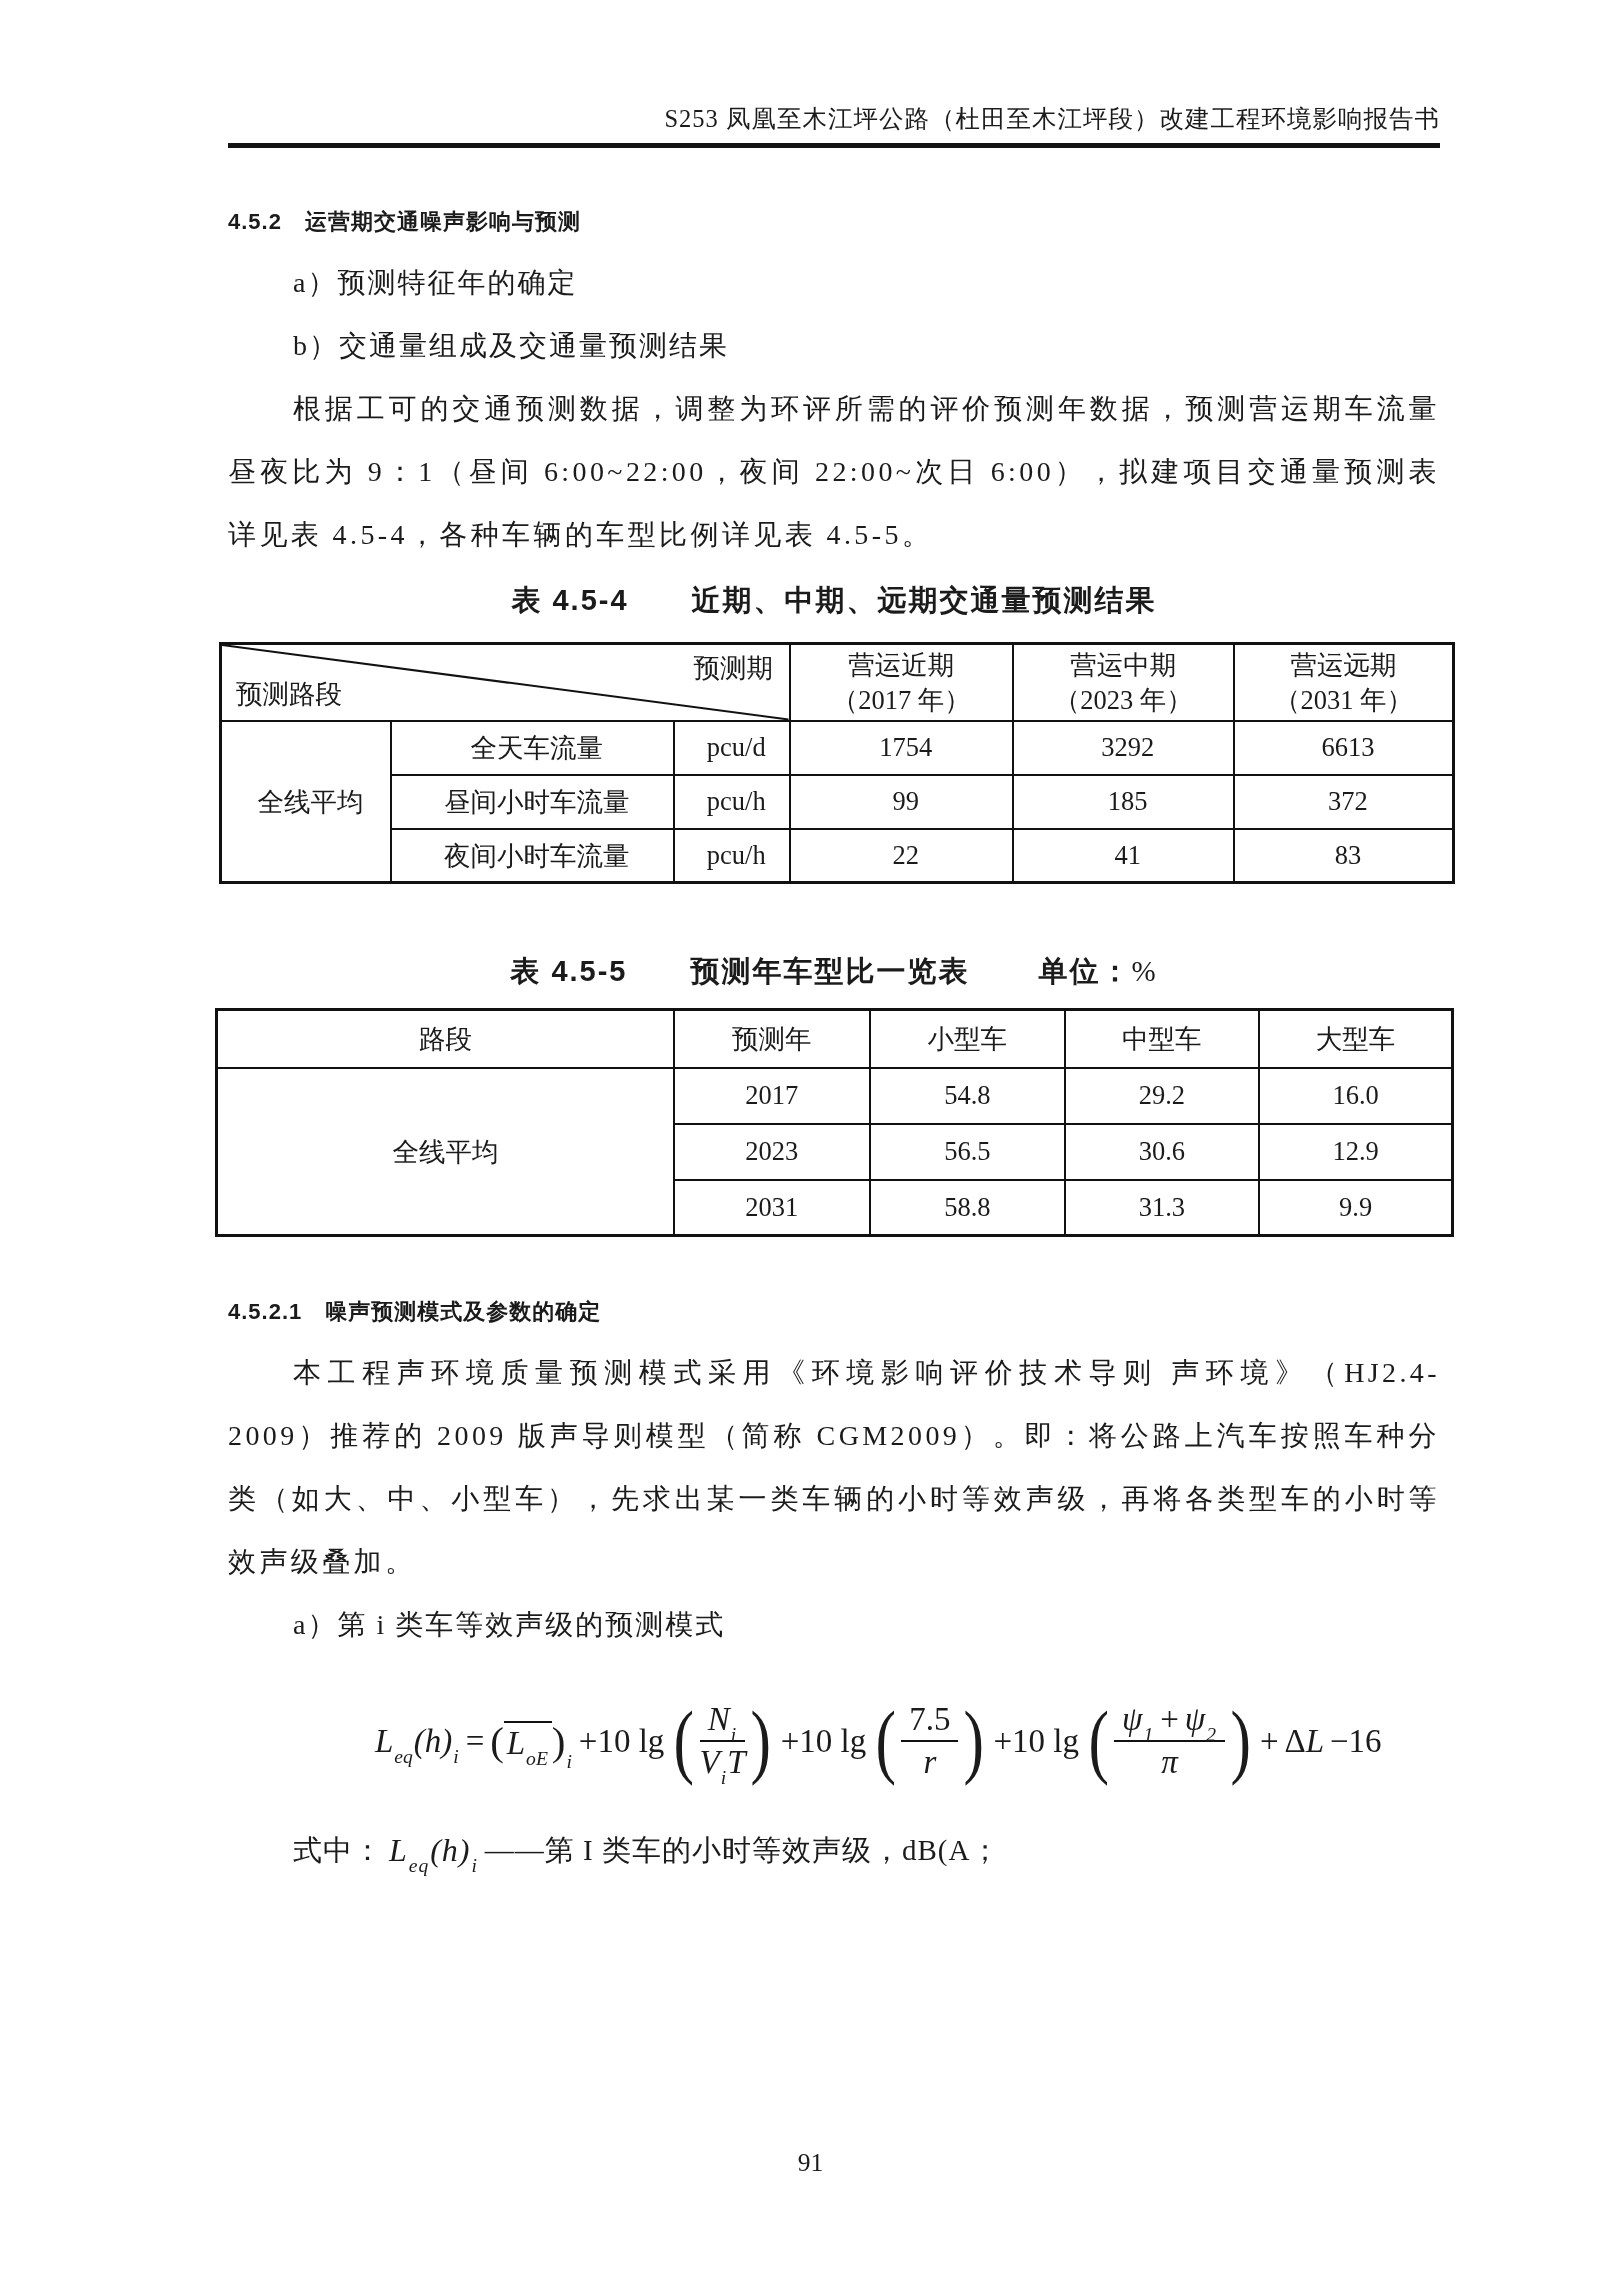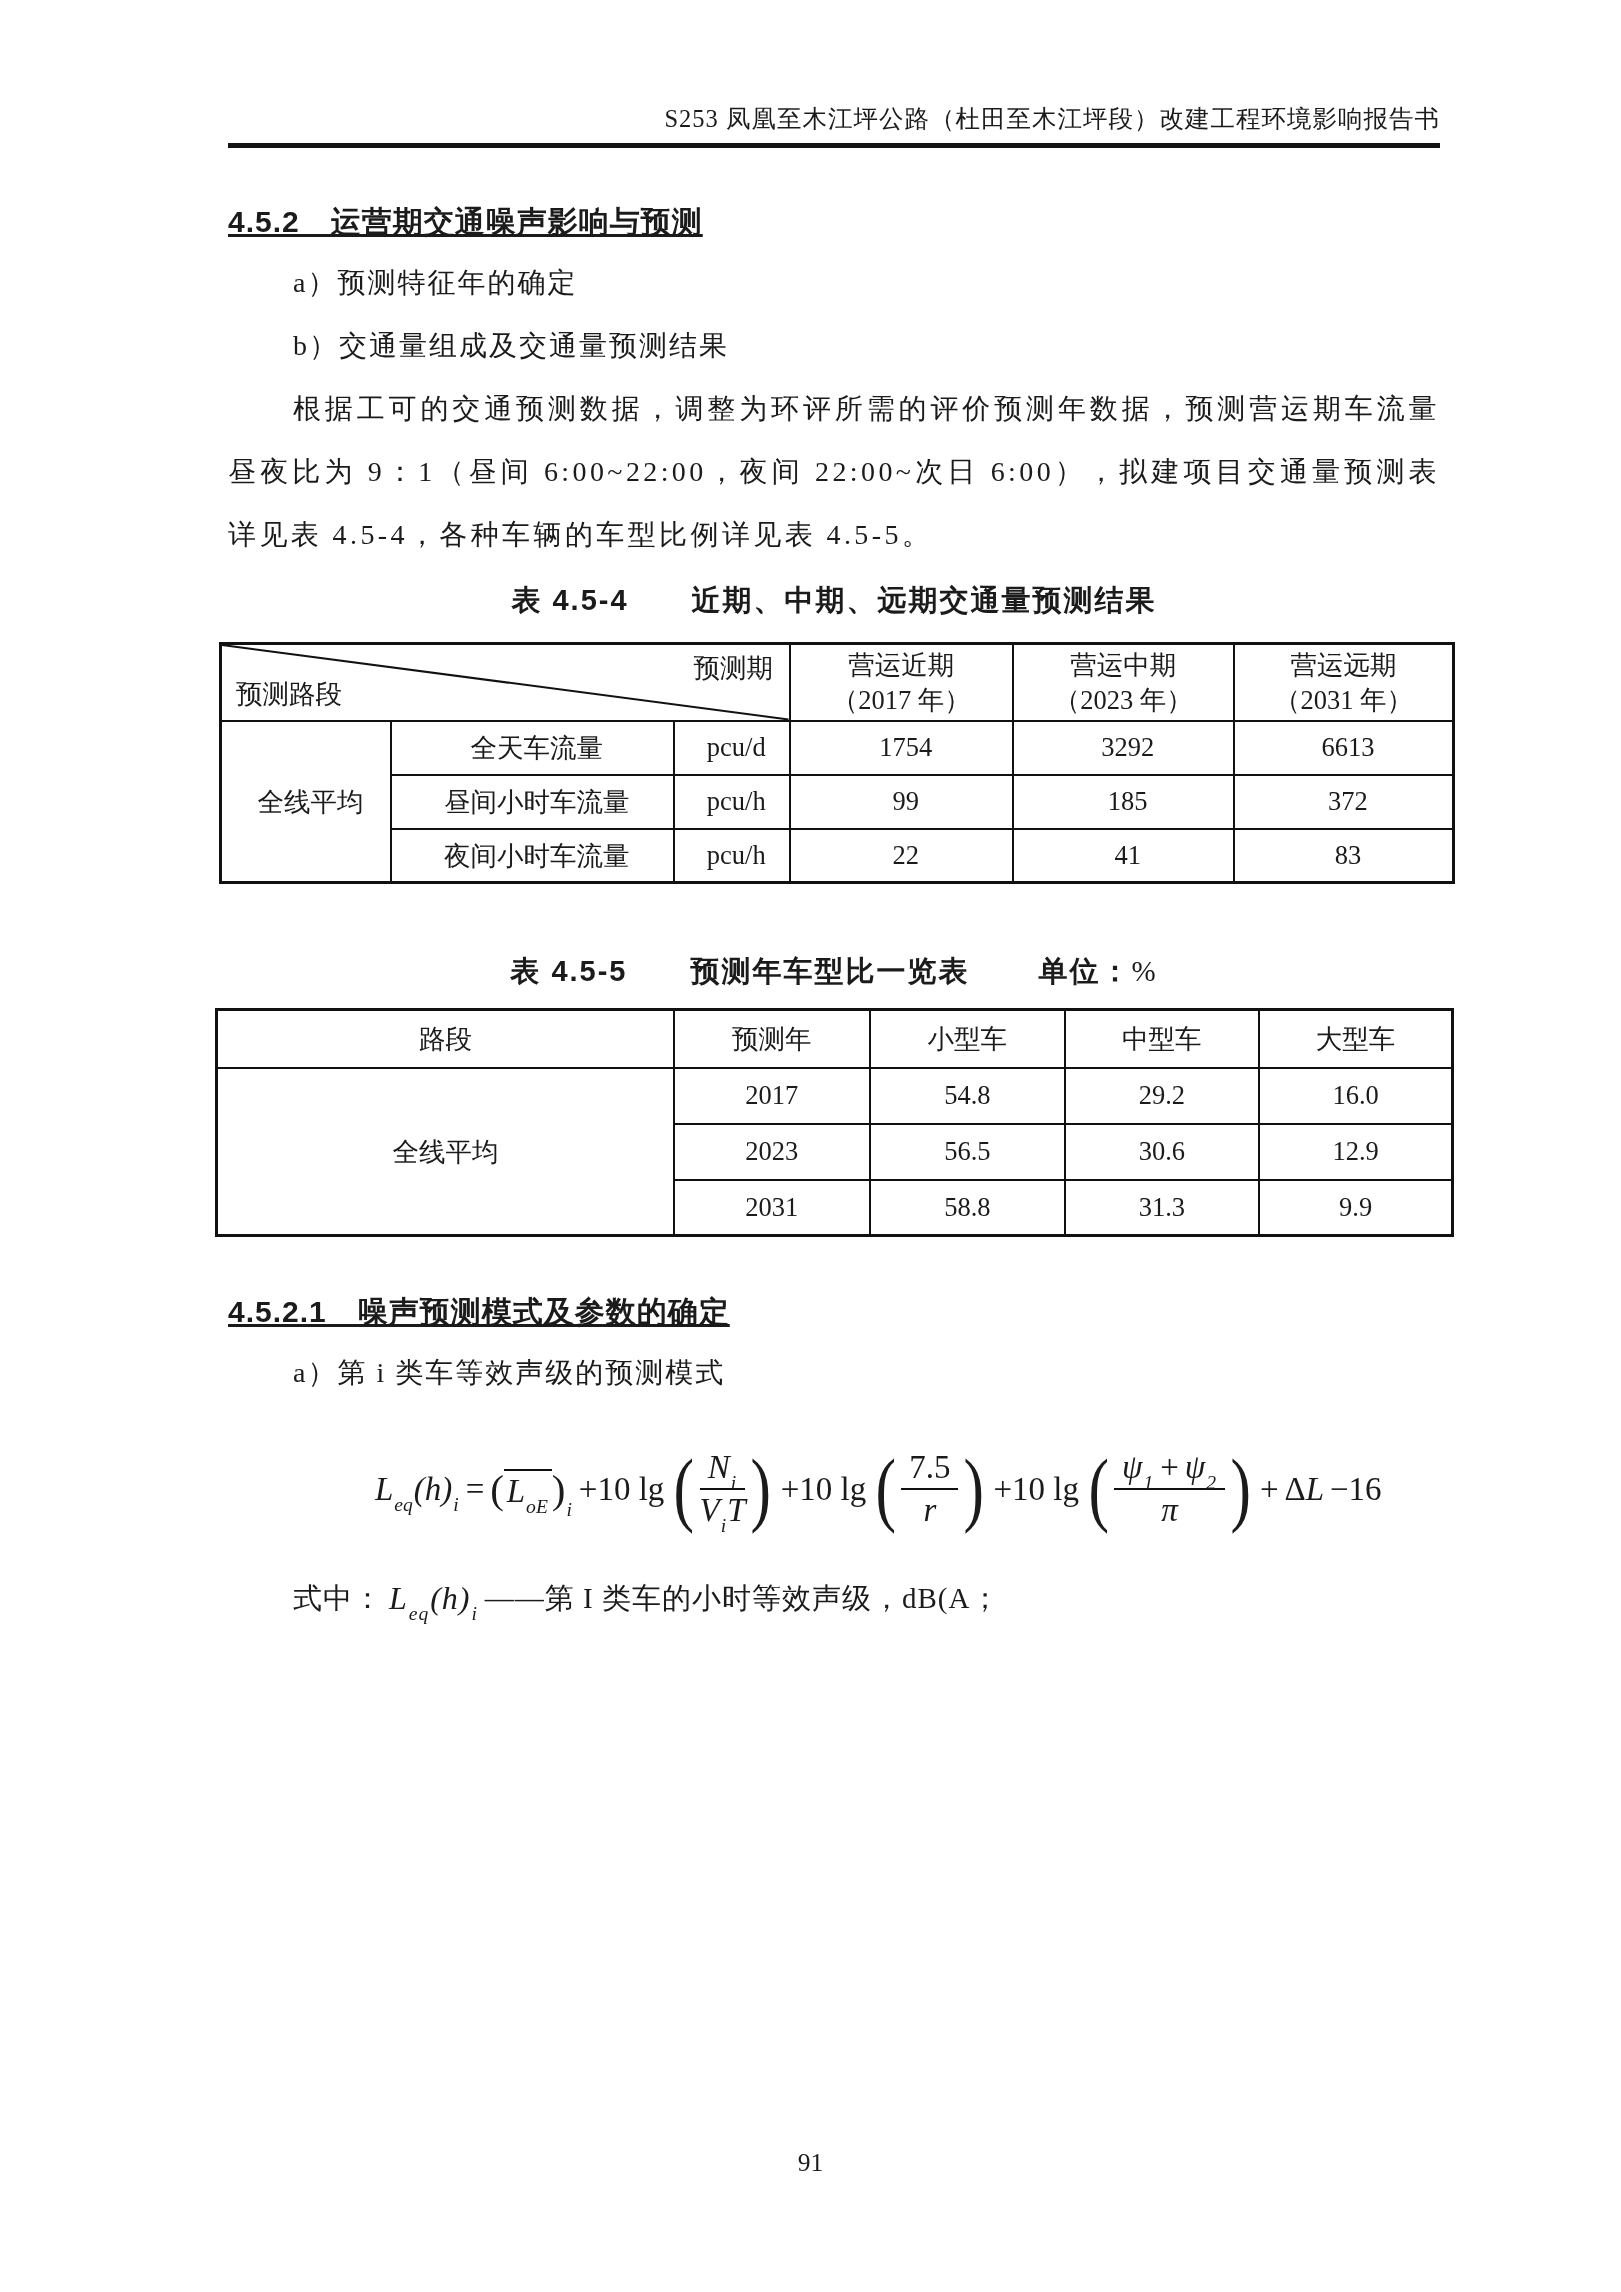--- a/index.html
+++ b/index.html
@@ -13,21 +13,21 @@
   
   .hdr {
     position:absolute; left:228px; top:102px; width:1212px;
     text-align:right; font-size:24.5px; letter-spacing:1px;
     padding-bottom:8px; border-bottom:5.9px solid #141414;
   }
   
   .content { position:absolute; left:228px; top:192px; width:1212px; }
   .heading {
     font-family:"Liberation Sans","DejaVu Sans",sans-serif;
-    font-weight:bold; font-size:30px; line-height:59px; letter-spacing:1px;text-decoration:underline;
+    font-weight:bold; font-size:22px; line-height:59px; letter-spacing:1px;
   }
   .item { font-size:28px; line-height:63px; padding-left:65px; letter-spacing:2px; }
   .para {
     font-size:28px; line-height:63px; text-align:justify;
     text-indent:65px; letter-spacing:4.4px;
   }
   .para2 { letter-spacing:3.4px; }
   
   .tcap {
     margin-top:7.8px; height:53px; line-height:53px; text-align:center;
@@ -198,20 +198,21 @@
         <td>58.8</td>
         <td>31.3</td>
         <td>9.9</td>
       </tr>
     </tbody>
       </table>
 
     <div class="gap-after-455"></div>
 
     <div class="heading">4.5.2.1　噪声预测模式及参数的确定</div>
+    <div class="para para2">本工程声环境质量预测模式采用《环境影响评价技术导则 声环境》（HJ2.4-2009）推荐的 2009 版声导则模型（简称 CGM2009）。即：将公路上汽车按照车种分类（如大、中、小型车），先求出某一类车辆的小时等效声级，再将各类型车的小时等效声级叠加。</div>
     <div class="item">a）第 i 类车等效声级的预测模式</div>
 
     <div class="formula">
       <span class="fl">
         <span class="it">L</span>
           <span class="sb">eq</span>
           <span class="it">(h)</span>
           <span class="sb">i</span>
       </span>
       <span class="op">=</span>

